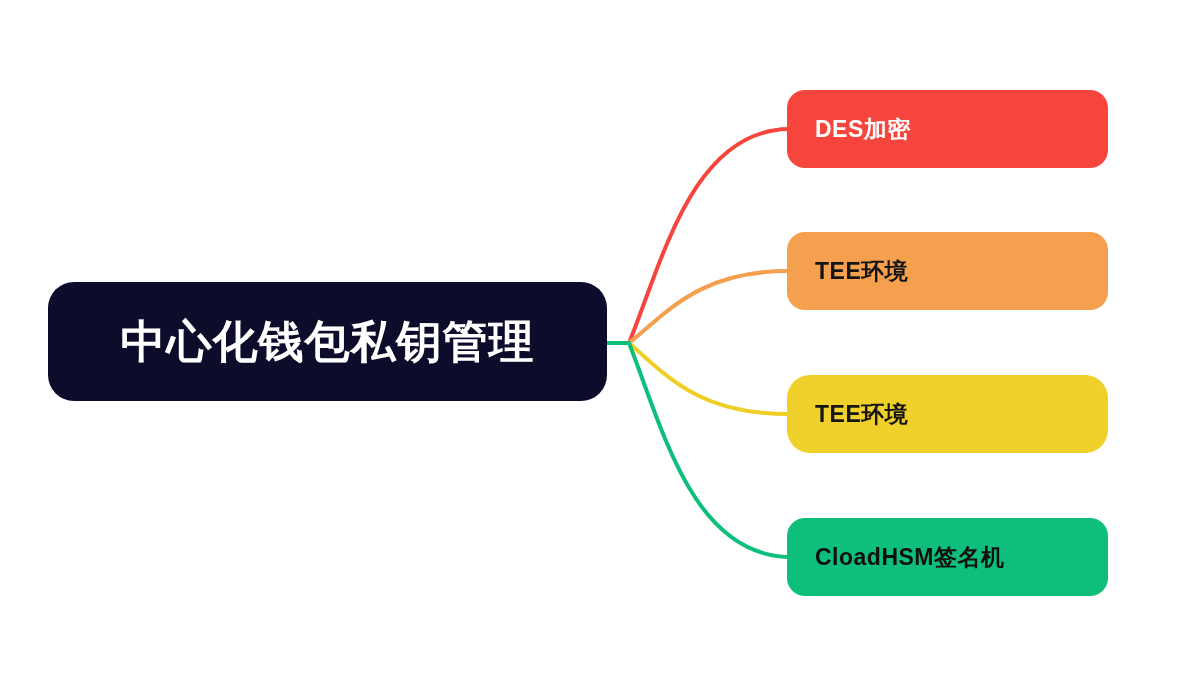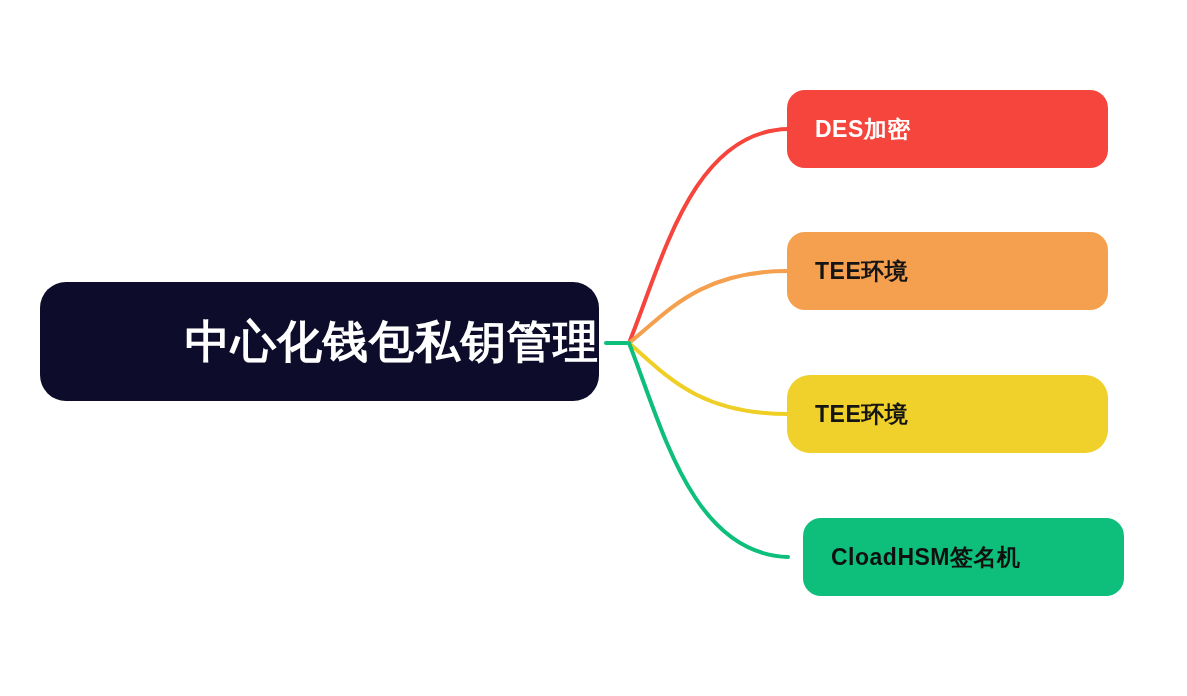--- a/index.html
+++ b/index.html
@@ -29,26 +29,26 @@
     stroke-linecap: round;
   }
   .node {
     position: absolute;
     box-sizing: border-box;
     display: flex;
     align-items: center;
     cursor: pointer;
   }
   .root-node {
-    left: 40px;
+    left: 48px;
     top: 282px;
     width: 559px;
     height: 119px;
     border-radius: 26px;
-    justify-content: flex-end;
+    justify-content: center;
   }
   .root-node .node-label {
     font-size: 45px;
     font-weight: 700;
     letter-spacing: 1px;
     white-space: nowrap;
   }
   .branch-node {
     left: 787px;
     width: 321px;
@@ -90,17 +90,17 @@
   </div>
 
   <div class="node branch-node branch-orange" style="background-color: rgb(245, 160, 78);">
     <span class="node-label" style="color: rgb(21, 21, 21);">TEE环境</span>
   </div>
 
   <div class="node branch-node branch-yellow" style="background-color: rgb(240, 208, 42);">
     <span class="node-label" style="color: rgb(21, 21, 21);">TEE环境</span>
   </div>
 
-  <div class="node branch-node branch-green" style="background-color: rgb(14, 190, 123); margin-left: 16px;">
+  <div class="node branch-node branch-green" style="background-color: rgb(14, 190, 123);">
     <span class="node-label" style="color: rgb(16, 16, 16);">CloadHSM签名机</span>
   </div>
 
 </div>
 
 </body></html>

